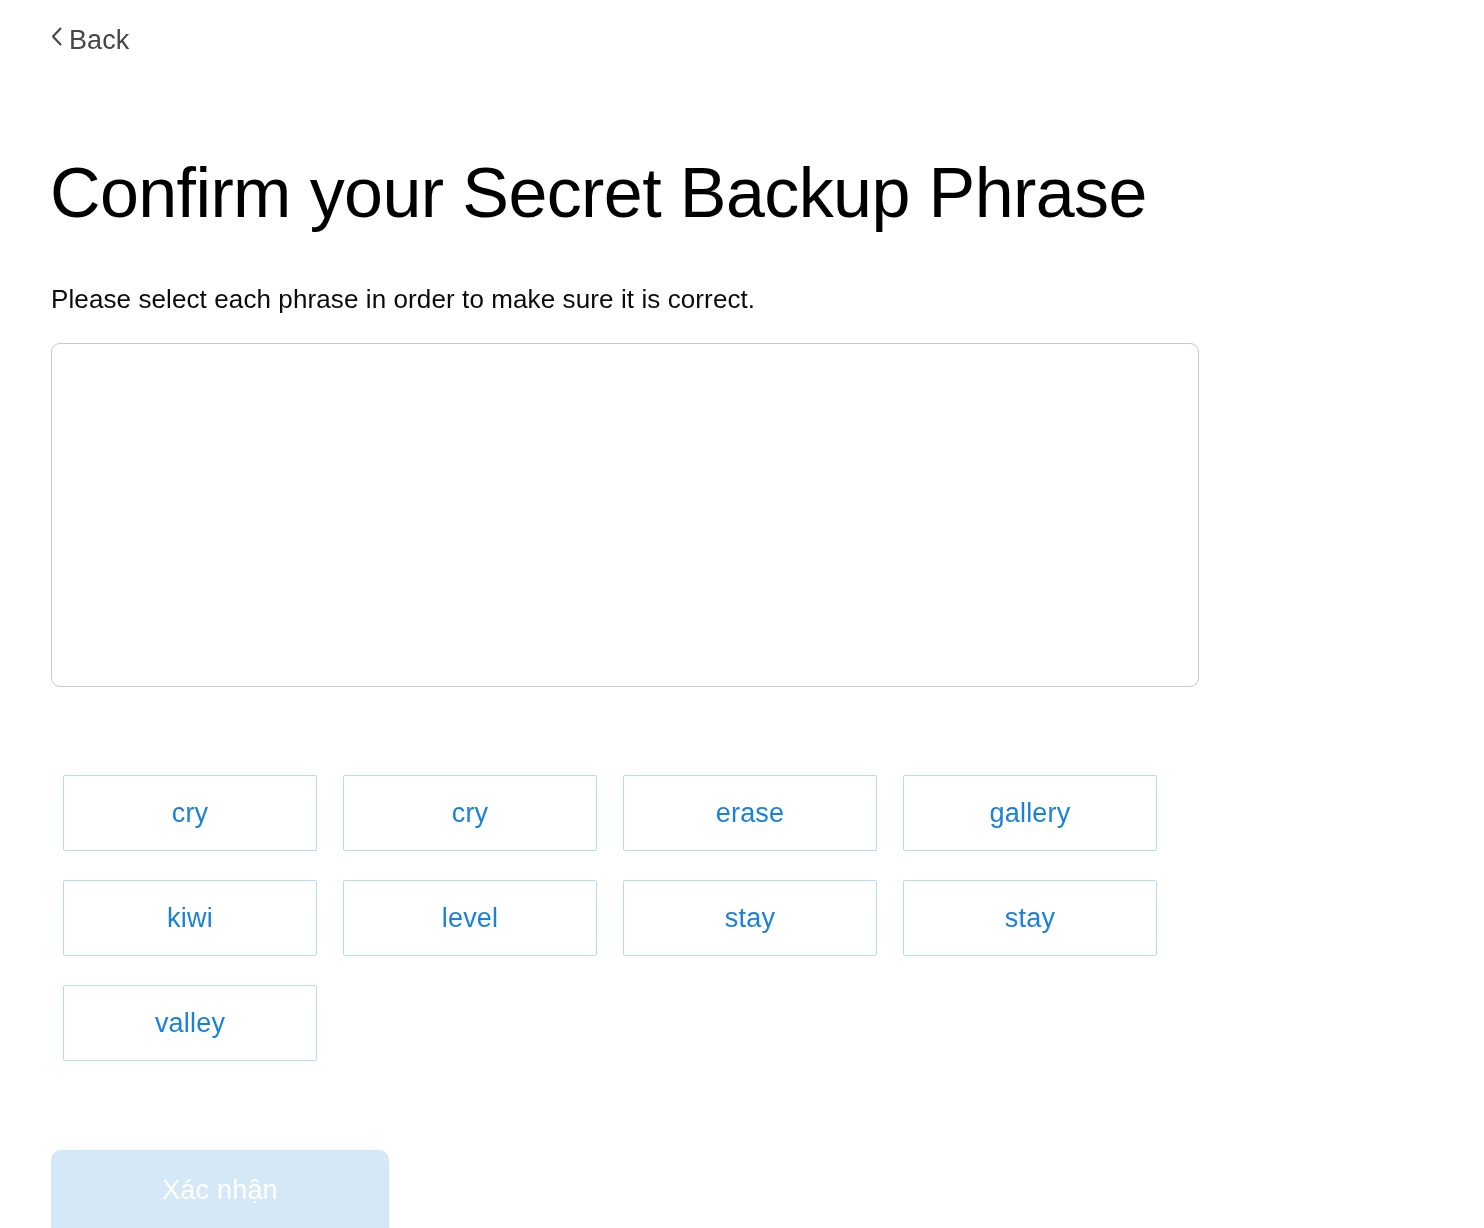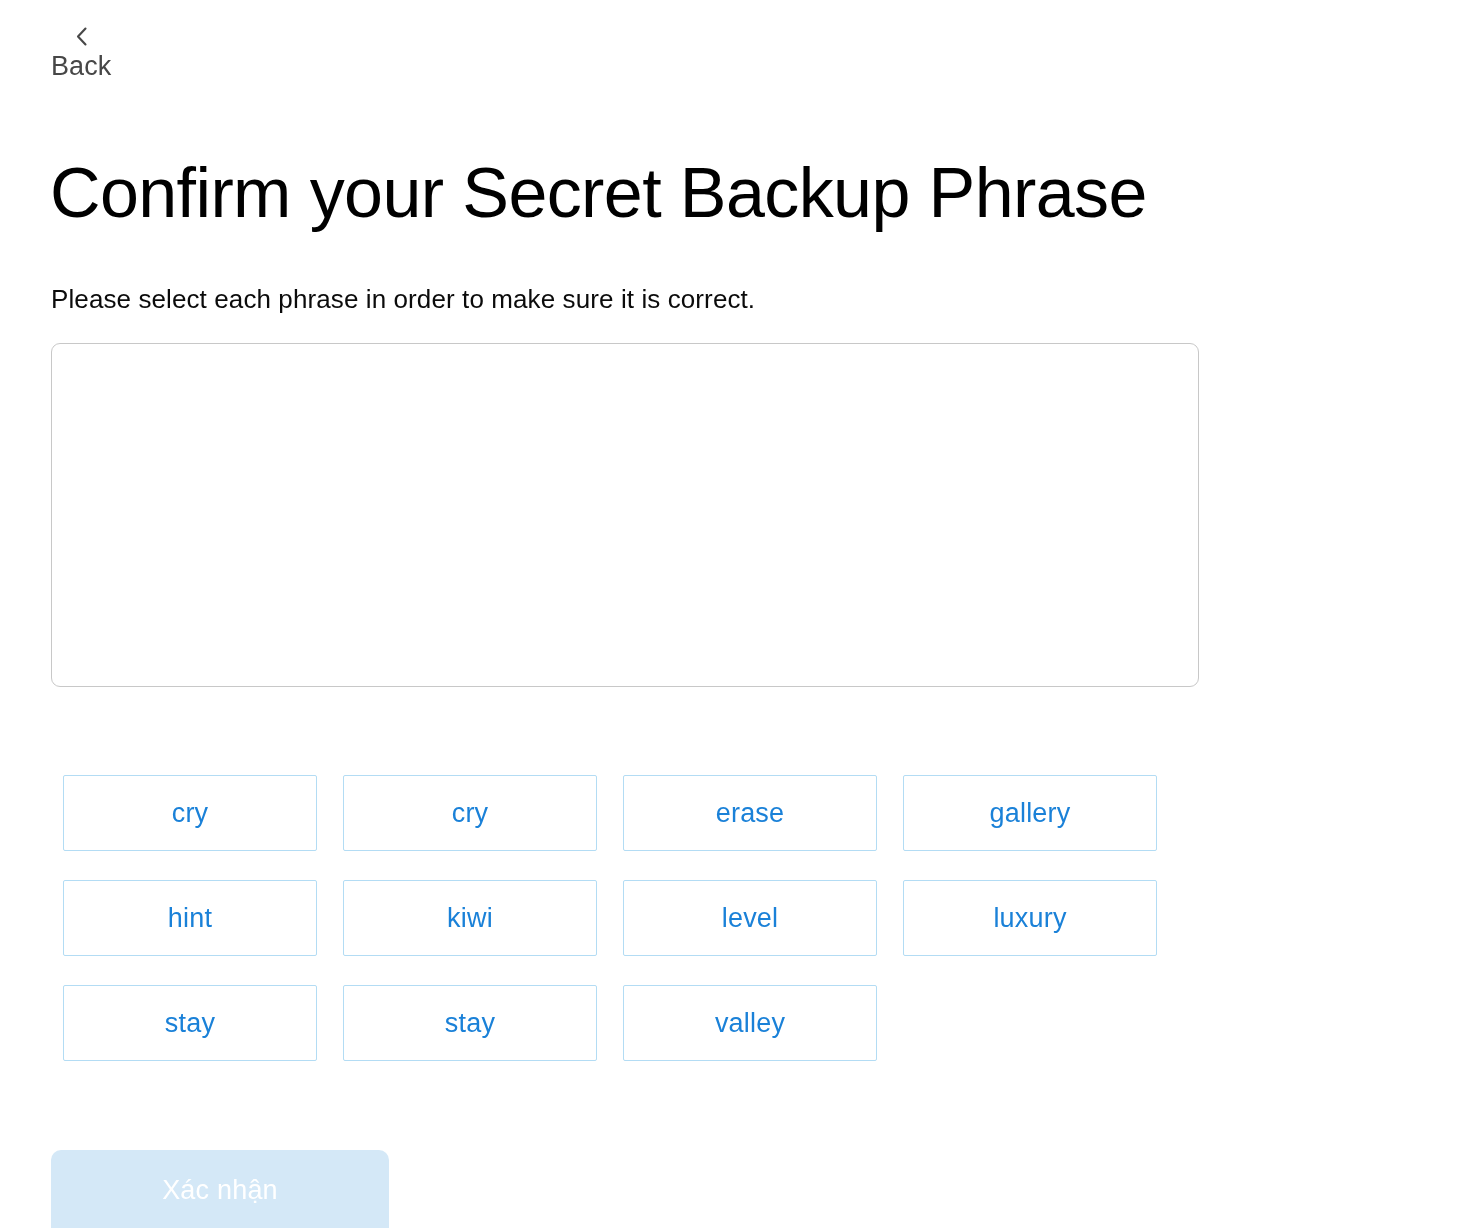--- a/index.html
+++ b/index.html
@@ -21,29 +21,28 @@
     height: 1228px;
     background: #ffffff;
   }
 
   
   .back-link {
     position: absolute;
     left: 51px;
     top: 27px;
     display: flex;
-    align-items: center;
+    align-items: flex-start;
     gap: 7px;
     color: #474747;
     font-size: 27px;
     line-height: 1;
     letter-spacing: 0.1px;
     cursor: pointer;
     user-select: none;
-    flex-direction: column;
   }
   .back-chevron {
     display: inline-block;
     width: 11px;
     height: 19px;
     position: relative;
     top: 0px;
   }
   .back-chevron svg { display: block; }
 
@@ -166,24 +165,22 @@
 
   <div class="phrase-box">
     <div class="phrase-box-content"></div>
   </div>
 
   <div class="word-grid">
     <div class="word-chip">cry</div>
     <div class="word-chip">cry</div>
     <div class="word-chip">erase</div>
     <div class="word-chip">gallery</div>
-    <div class="word-chip">hint</div>
     <div class="word-chip">kiwi</div>
     <div class="word-chip">level</div>
-    <div class="word-chip">luxury</div>
     <div class="word-chip">stay</div>
     <div class="word-chip">stay</div>
     <div class="word-chip">valley</div>
   </div>
 
   <div class="confirm-button">Xác nhận</div>
 
 </div>
 
 </body></html>

